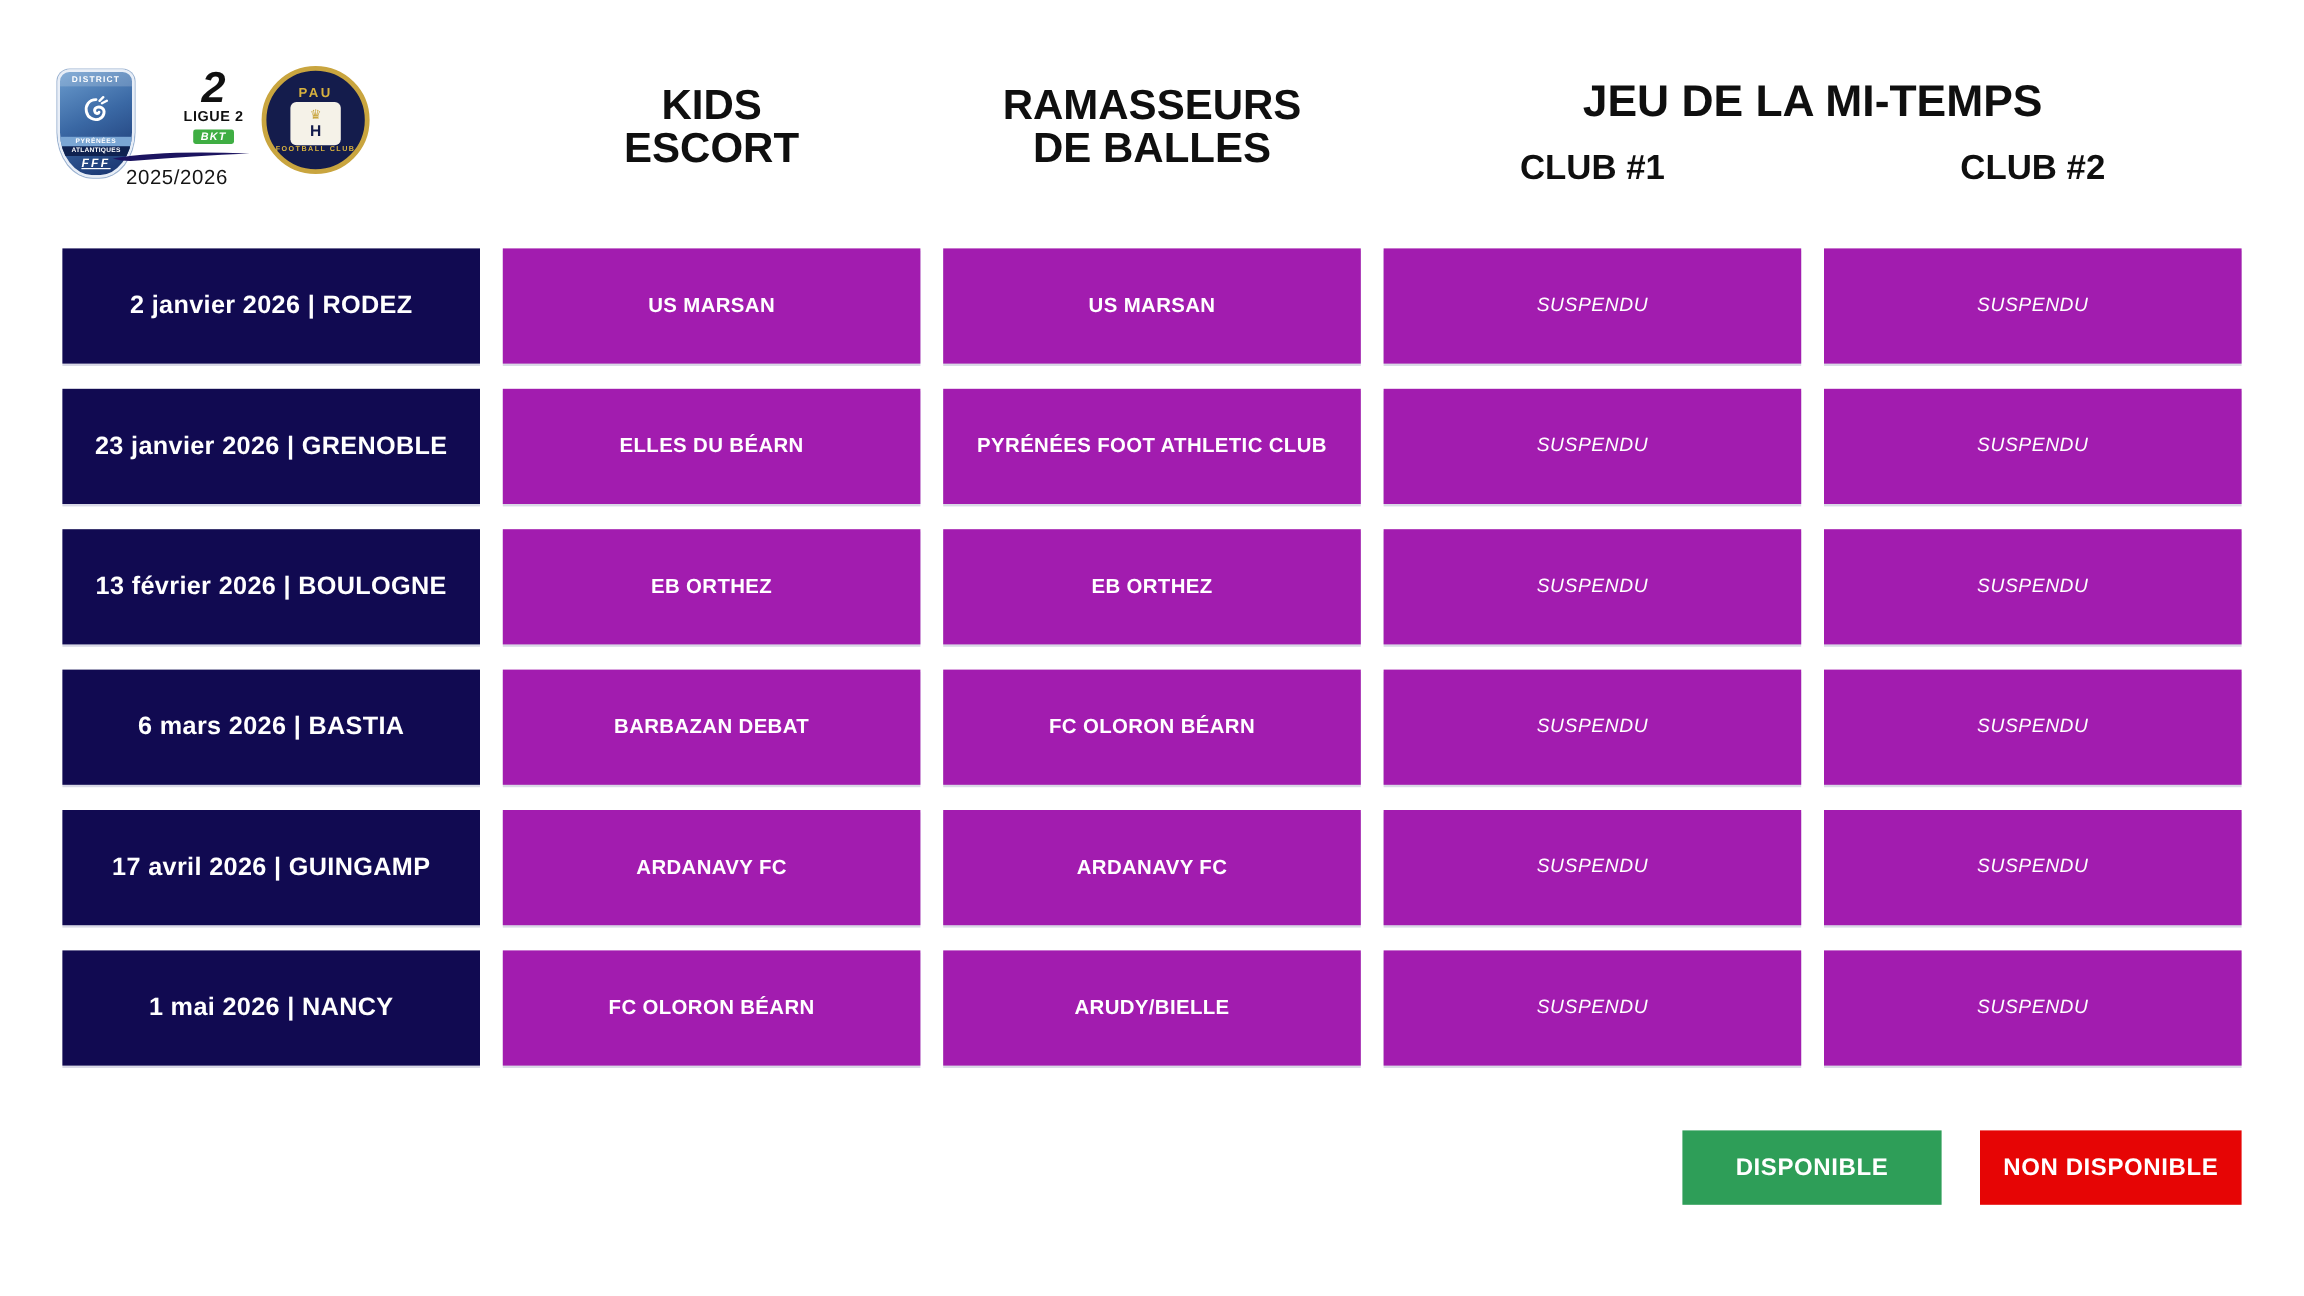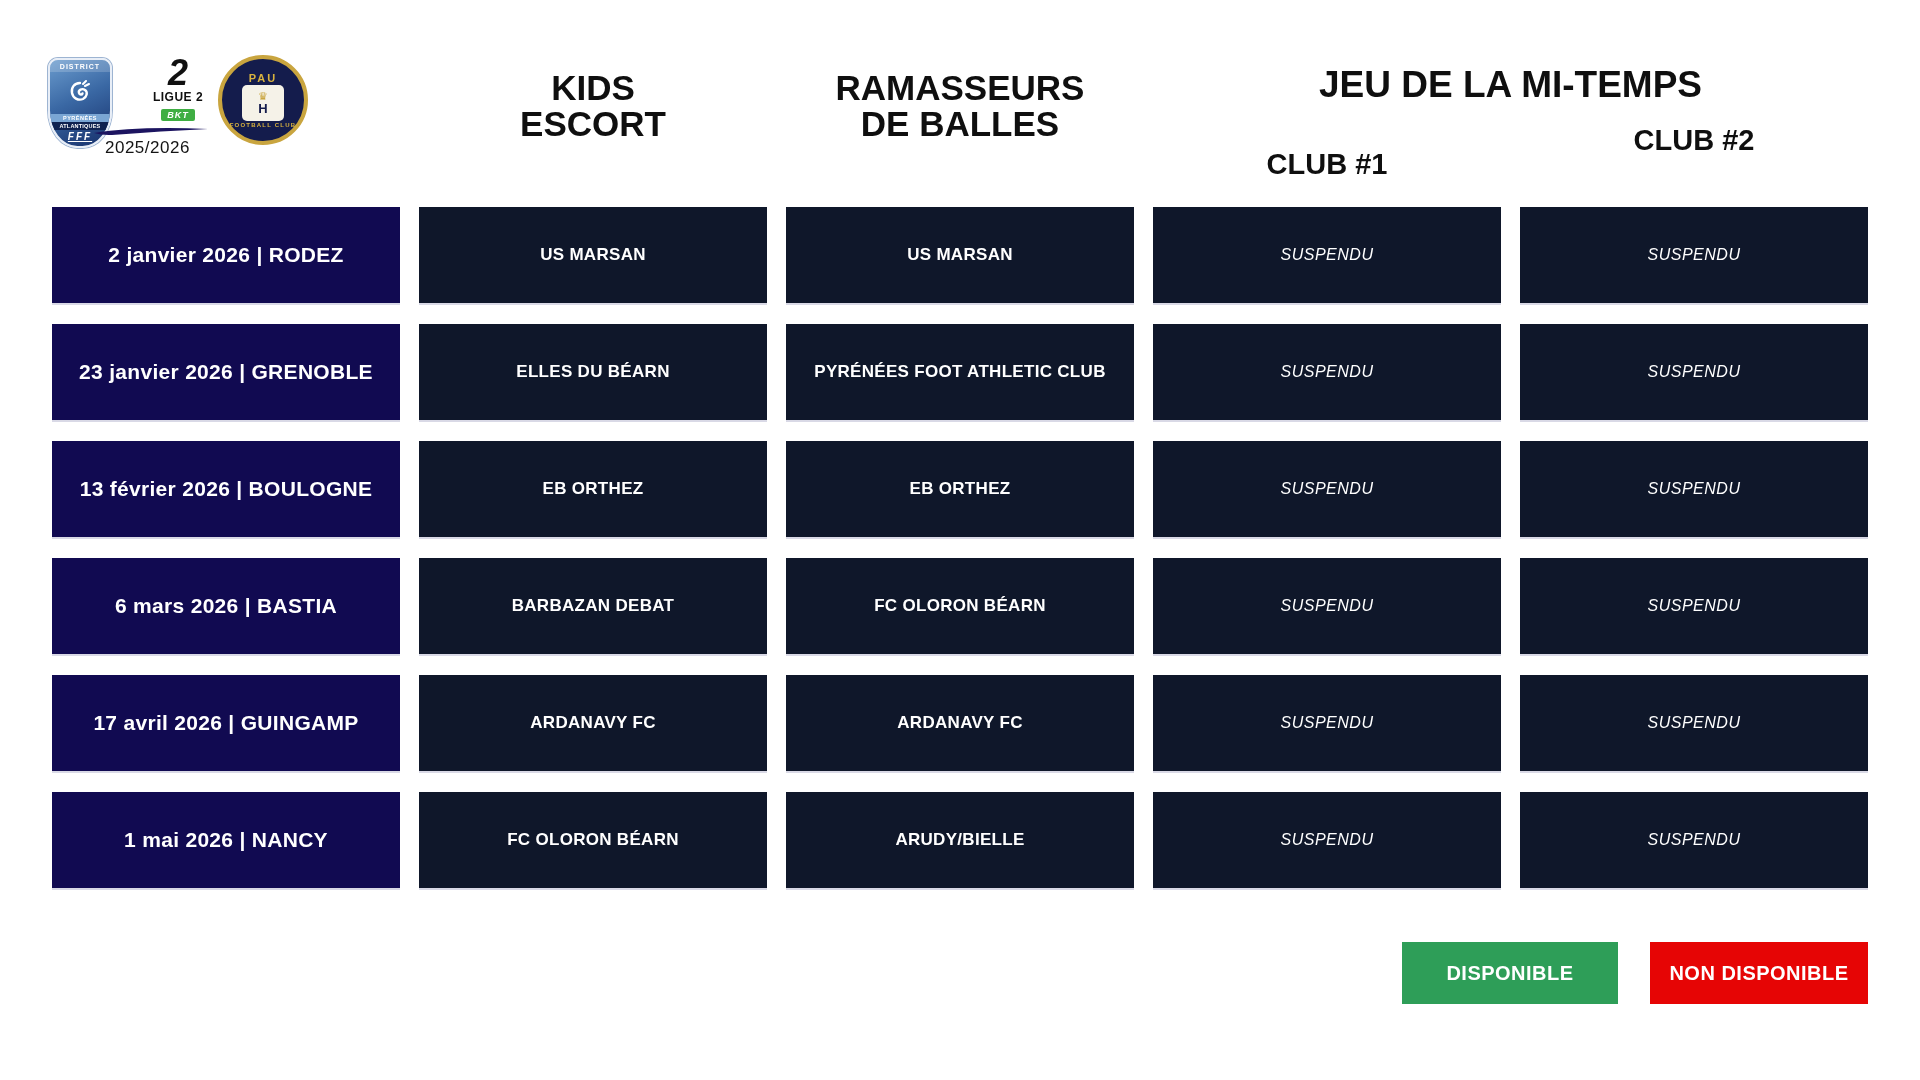--- a/index.html
+++ b/index.html
@@ -48,36 +48,36 @@
   .pau-center { width:42px; height:36px; background:#f5f2e8; border-radius:5px; display:flex; flex-direction:column; align-items:center; justify-content:center; line-height:1; }
   .pau-crown { color:#c9a53f; font-size:11px; }
   .pau-h { color:#141c4c; font-size:13px; font-weight:bold; }
   .pau-bottom { color:#d8b23f; font-size:6px; font-weight:bold; letter-spacing:1.2px; }
 
   
   .hdr { position:absolute; text-align:center; color:#0f0f0f; font-weight:bold; letter-spacing:0; }
   .hdr-escort     { left:419px;  top:70px;  width:348px; font-size:35px; line-height:1.04; }
   .hdr-ramasseurs { left:786px;  top:70px;  width:348px; font-size:35px; line-height:1.04; }
   .hdr-halftime   { left:1153px; top:64px;  width:715px; font-size:37px; }
-  .hdr-club1      { left:1153px; top:124px; width:348px; font-size:29px;margin-top:24px; }
+  .hdr-club1      { left:1153px; top:124px; width:348px; font-size:29px; }
   .hdr-club2      { left:1520px; top:124px; width:348px; font-size:29px; }
 
   
   .table-grid {
     position:absolute; left:52px; top:207px; width:1816px;
     display:grid; grid-template-columns:repeat(5,1fr);
     column-gap:19px; row-gap:21px;
   }
   .cell {
     height:96px; display:flex; align-items:center; justify-content:center;
     color:#ffffff; text-align:center; padding:0 4px;
     box-shadow:0 2px 0 0 rgba(170,170,200,0.45);
   }
   .cell.date { background:#110a51; font-size:21px; font-weight:bold; letter-spacing:.3px; }
-  .cell.slot { background:#0f172a; font-size:17px; font-weight:bold; letter-spacing:.3px; }
+  .cell.slot { background:#a21caf; font-size:17px; font-weight:bold; letter-spacing:.3px; }
   .cell.suspended { font-weight:normal; font-style:italic; font-size:16px; letter-spacing:.5px; }
 
   
   .legend-chip {
     position:absolute; top:942px; height:62px;
     display:flex; align-items:center; justify-content:center;
     color:#fff; font-size:20px; font-weight:bold; letter-spacing:.5px;
   }
   .legend-available   { left:1402px; width:216px; background:#2e9e58; }
   .legend-unavailable { left:1650px; width:218px; background:#e60505; }

